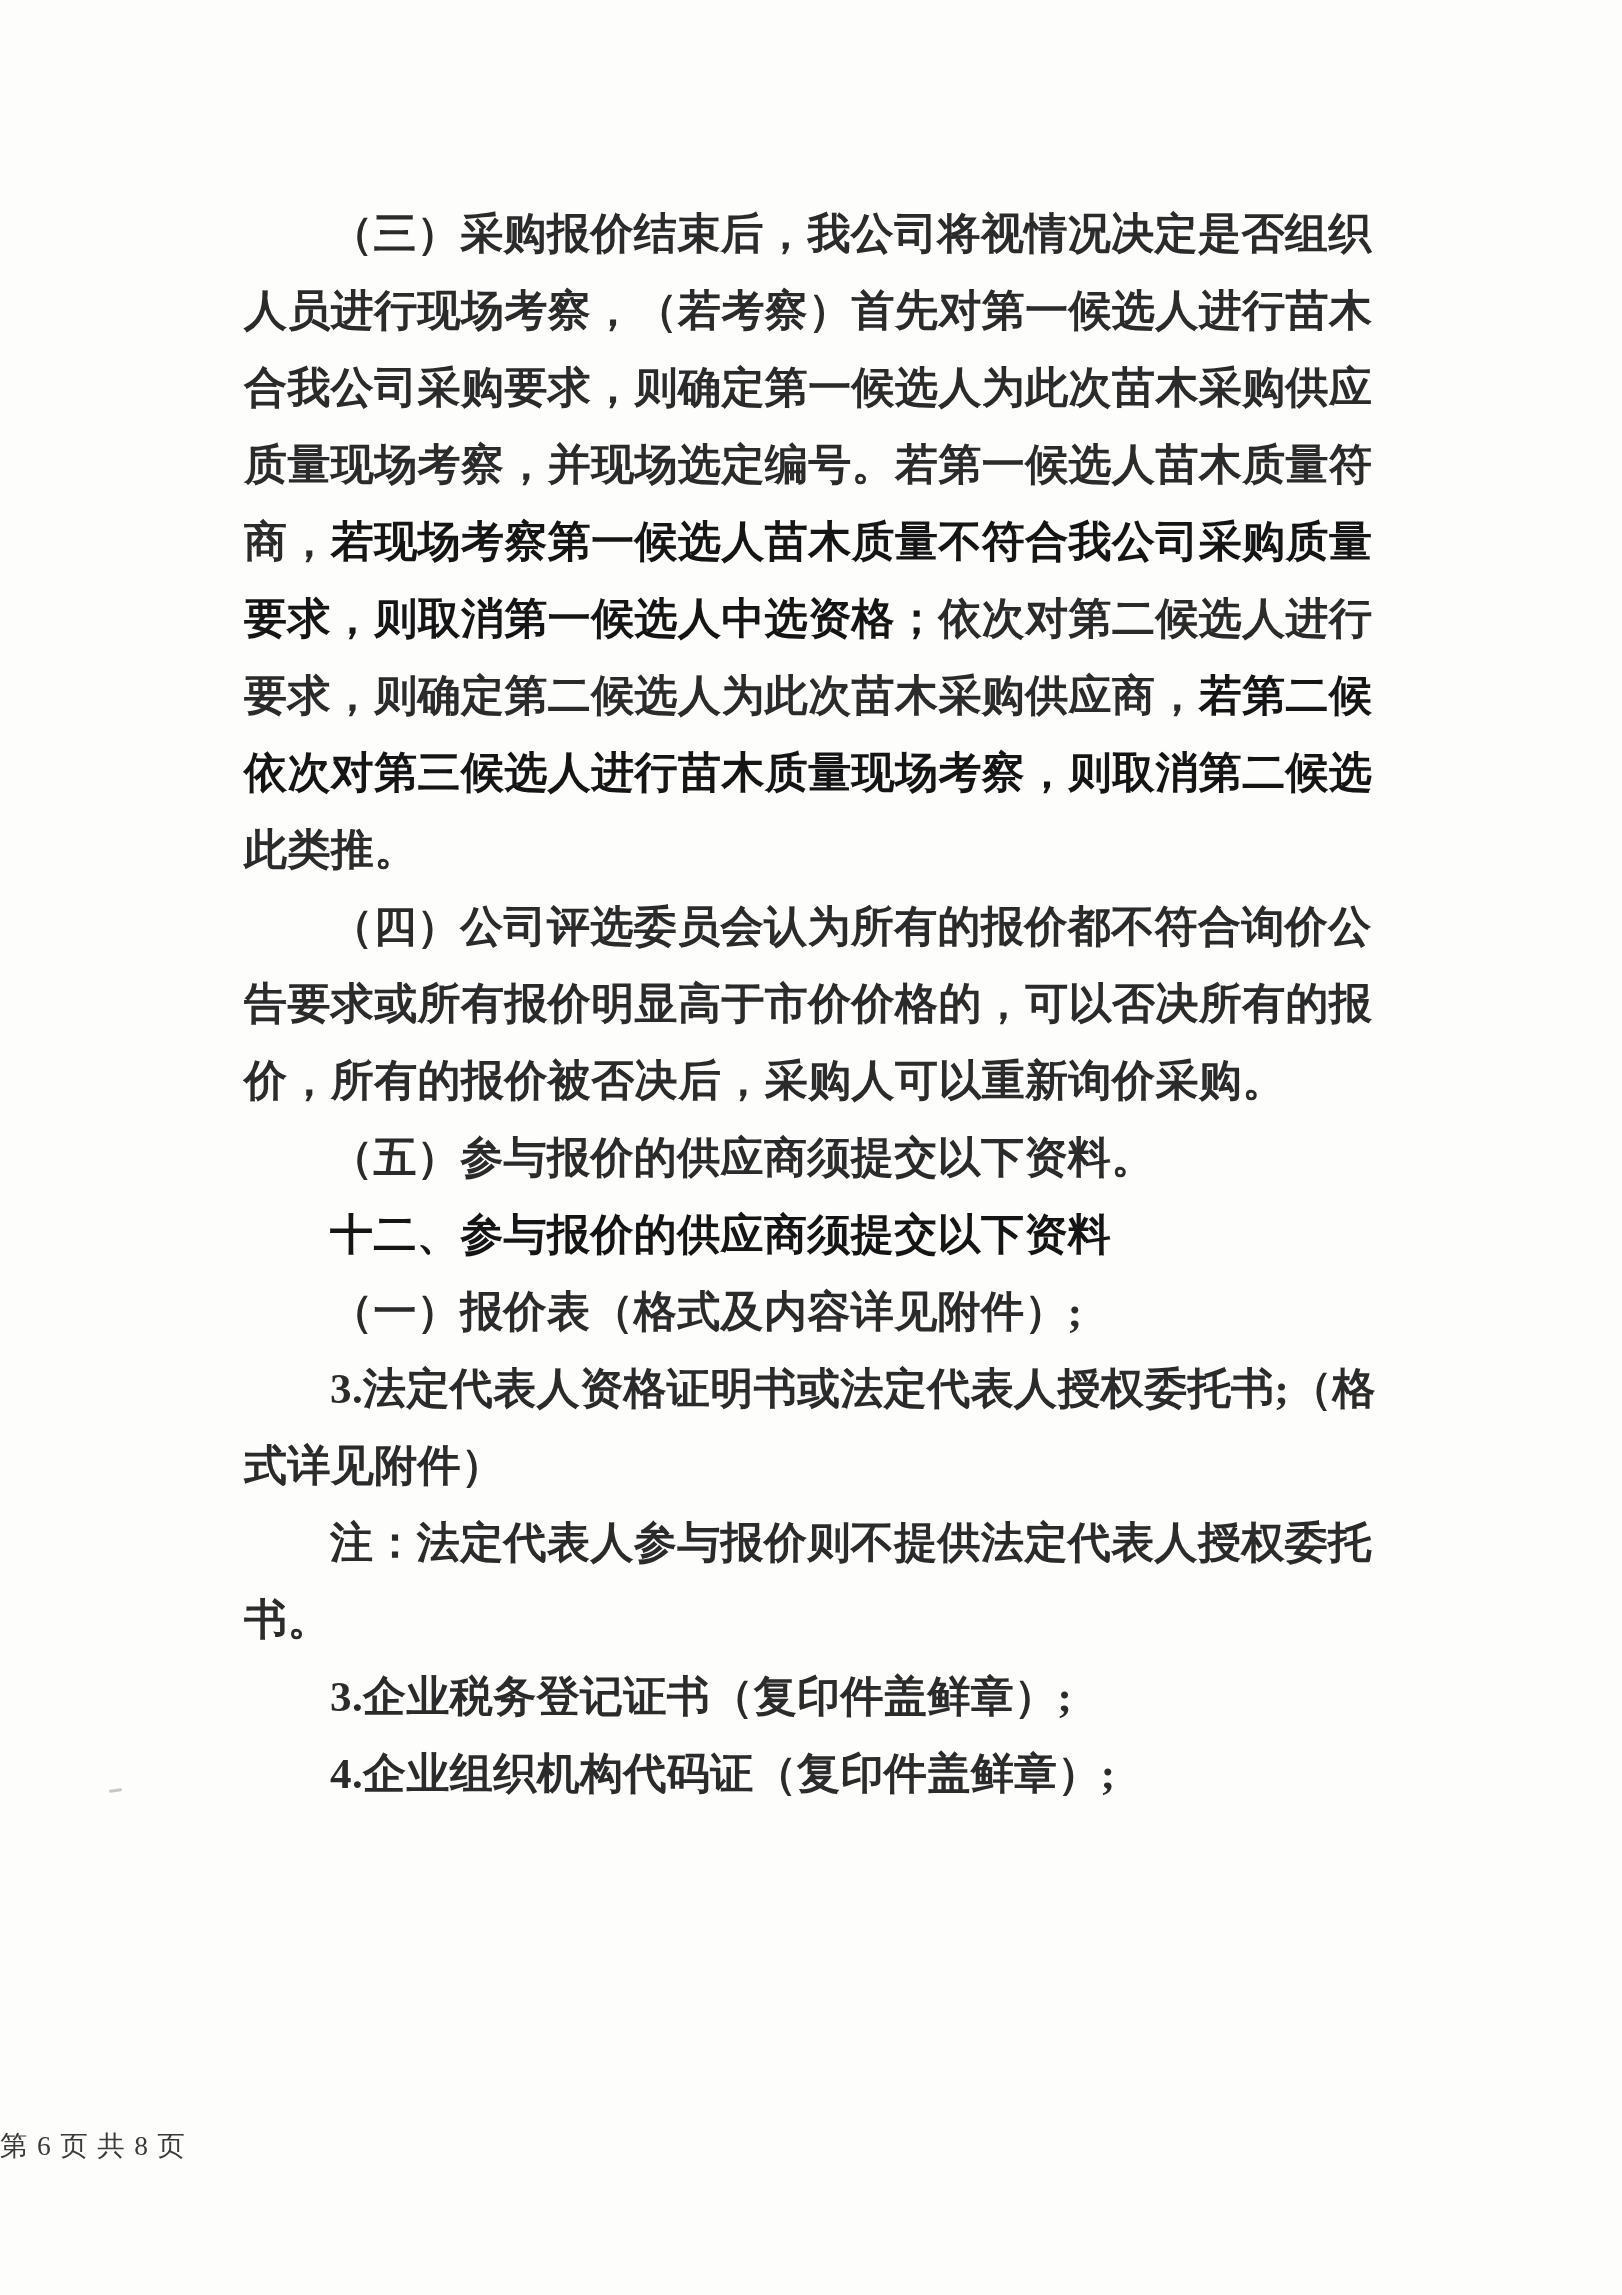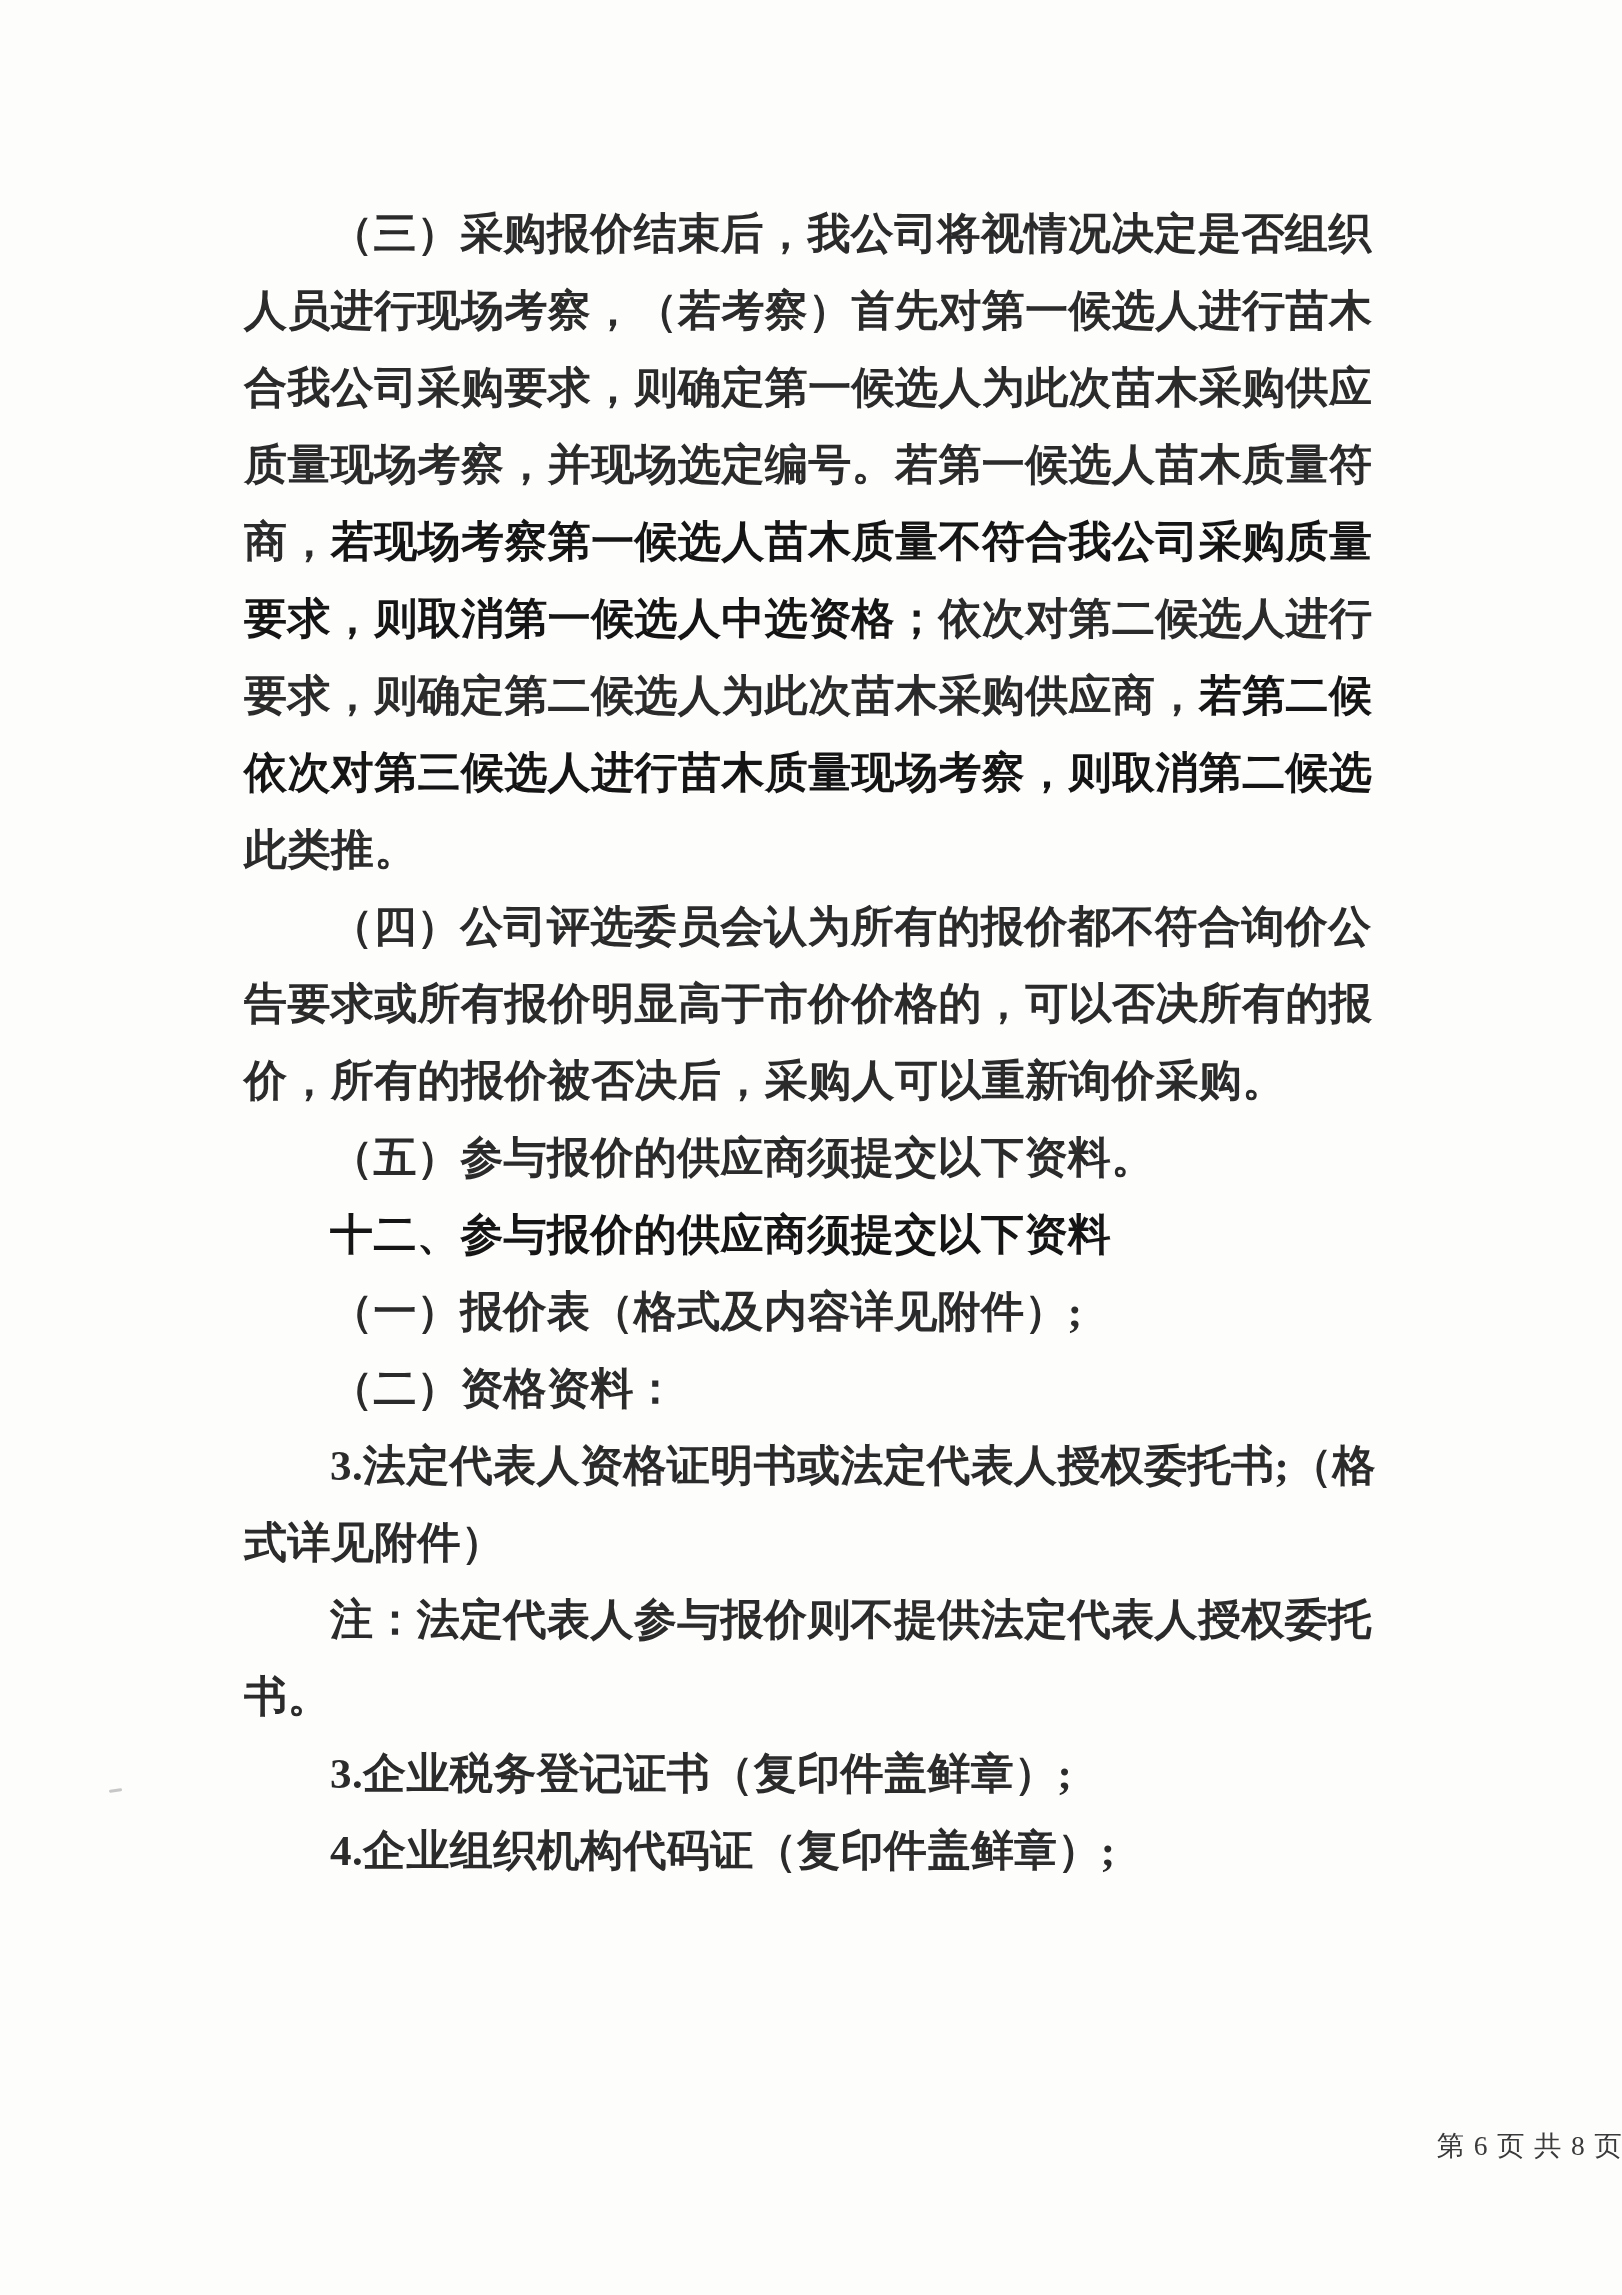--- a/index.html
+++ b/index.html
@@ -33,21 +33,21 @@
     letter-spacing:0.4px;
     white-space:nowrap;
     text-align:left;
   }
   .line.indent{ padding-left:86px; }
   .run{ font-weight:700; color:var(--ink); }
   .run.bold{ font-weight:700; color:var(--ink-bold); }
   .footer{
     position:absolute;
     left:0;top:2128px;width:100%;
-    text-align:right;
+    text-align:left;
     font-size:27.5px;
     letter-spacing:1.3px;
     color:var(--ink-footer);
   }
   .artifact{
     position:absolute;
     left:109px;top:1789px;
     width:13px;height:2.6px;
     background:#9a9a9a;
     opacity:0.55;
@@ -69,21 +69,20 @@
       <div class="line"><span class="run bold">要求，则取消第一候选人中选资格；</span><span class="run">依次对第二候选人进行</span></div>
       <div class="line"><span class="run">要求，则确定第二候选人为此次苗木采购供应商，</span><span class="run bold">若第二候</span></div>
       <div class="line"><span class="run bold">依次对第三候选人进行苗木质量现场考察，则取消第二候选</span></div>
       <div class="line"><span class="run">此类推。</span></div>
       <div class="line indent"><span class="run">（四）公司评选委员会认为所有的报价都不符合询价公</span></div>
       <div class="line"><span class="run">告要求或所有报价明显高于市价价格的，可以否决所有的报</span></div>
       <div class="line"><span class="run">价，所有的报价被否决后，采购人可以重新询价采购。</span></div>
       <div class="line indent"><span class="run">（五）参与报价的供应商须提交以下资料。</span></div>
       <div class="line indent"><span class="run bold">十二、参与报价的供应商须提交以下资料</span></div>
       <div class="line indent"><span class="run">（一）报价表（格式及内容详见附件）;</span></div>
-      <div class="line indent"><span class="run">（二）资格资料：</span></div>
       <div class="line indent"><span class="run">3.法定代表人资格证明书或法定代表人授权委托书;（格</span></div>
       <div class="line"><span class="run">式详见附件）</span></div>
       <div class="line indent"><span class="run">注：法定代表人参与报价则不提供法定代表人授权委托</span></div>
       <div class="line"><span class="run">书。</span></div>
       <div class="line indent"><span class="run">3.企业税务登记证书（复印件盖鲜章）;</span></div>
       <div class="line indent"><span class="run">4.企业组织机构代码证（复印件盖鲜章）;</span></div>
     </div>
 
   <div class="artifact"></div>
 

